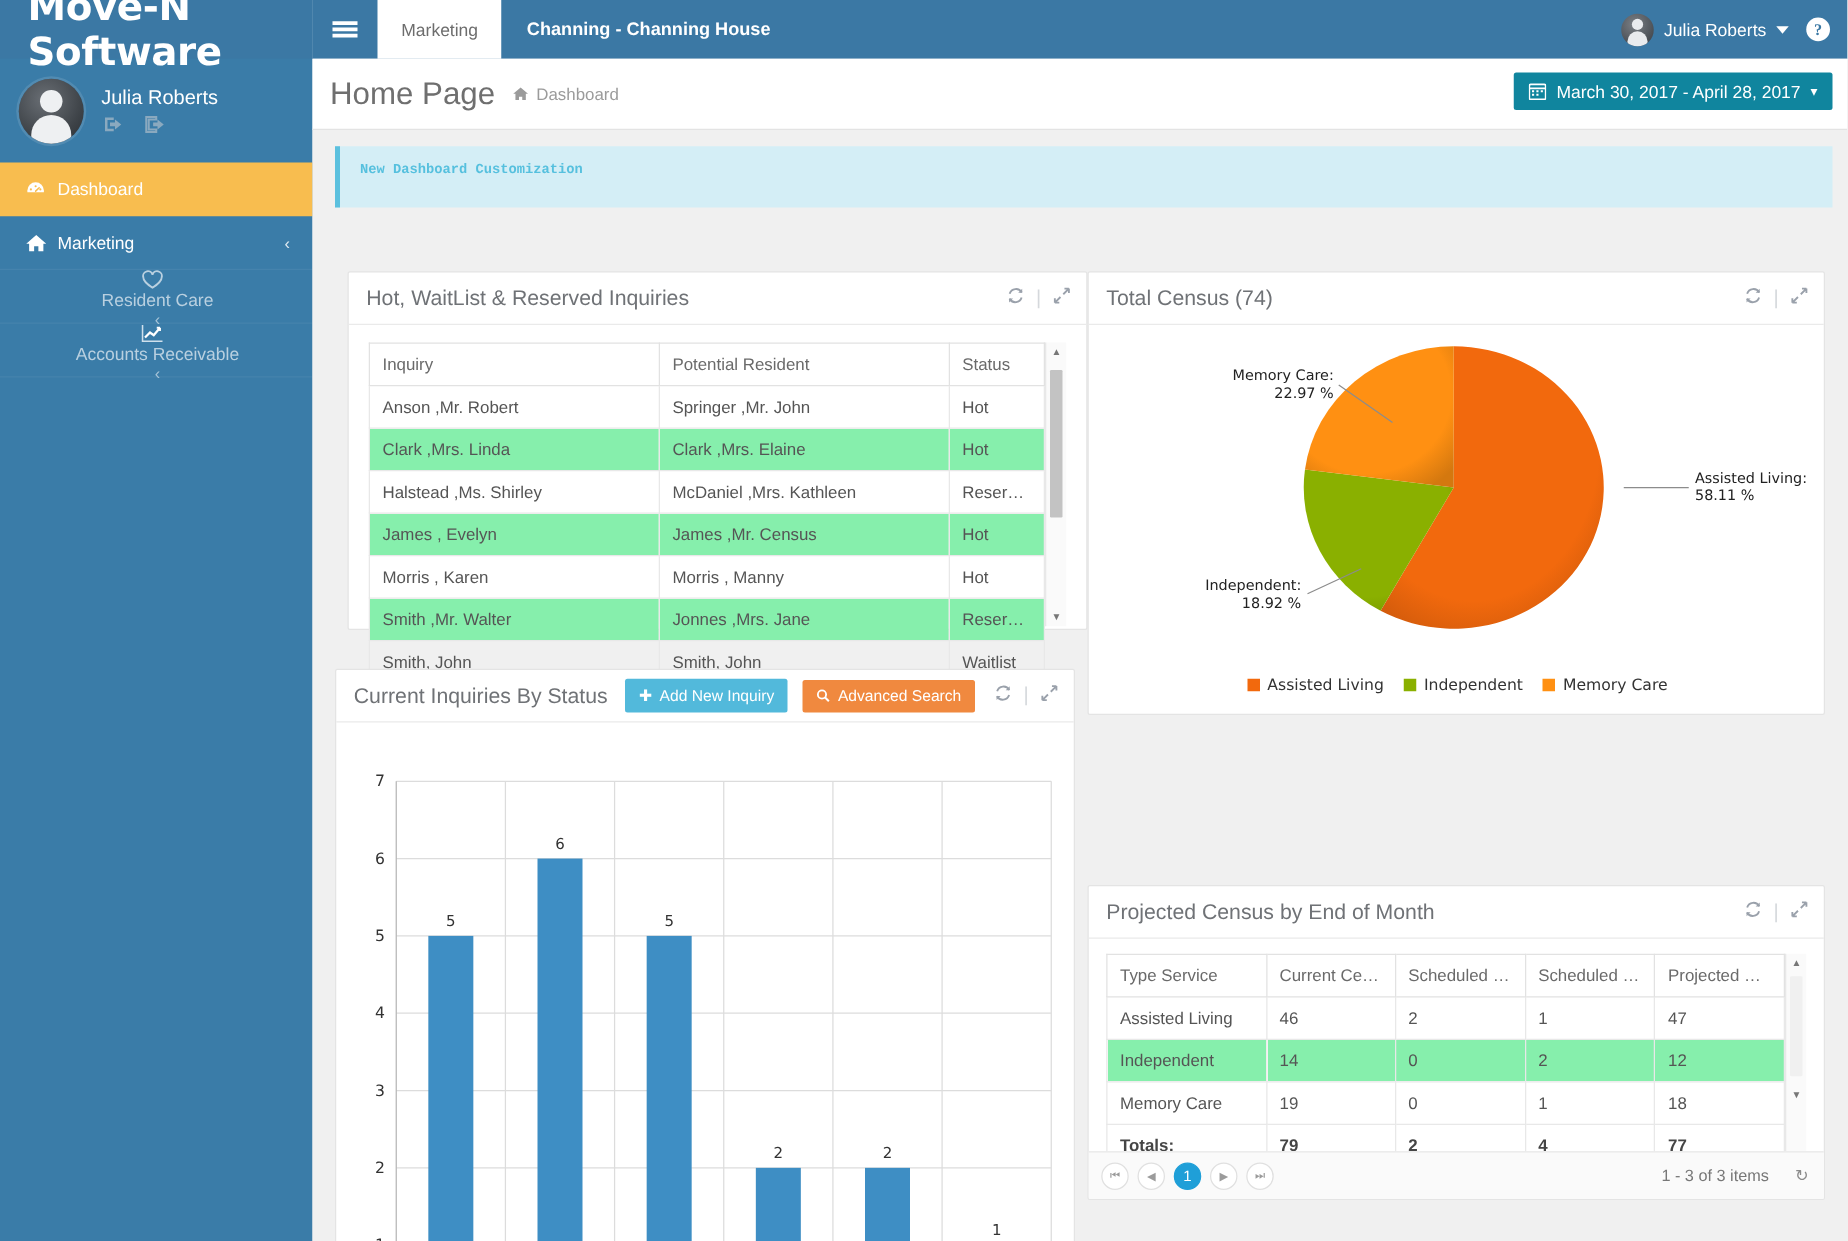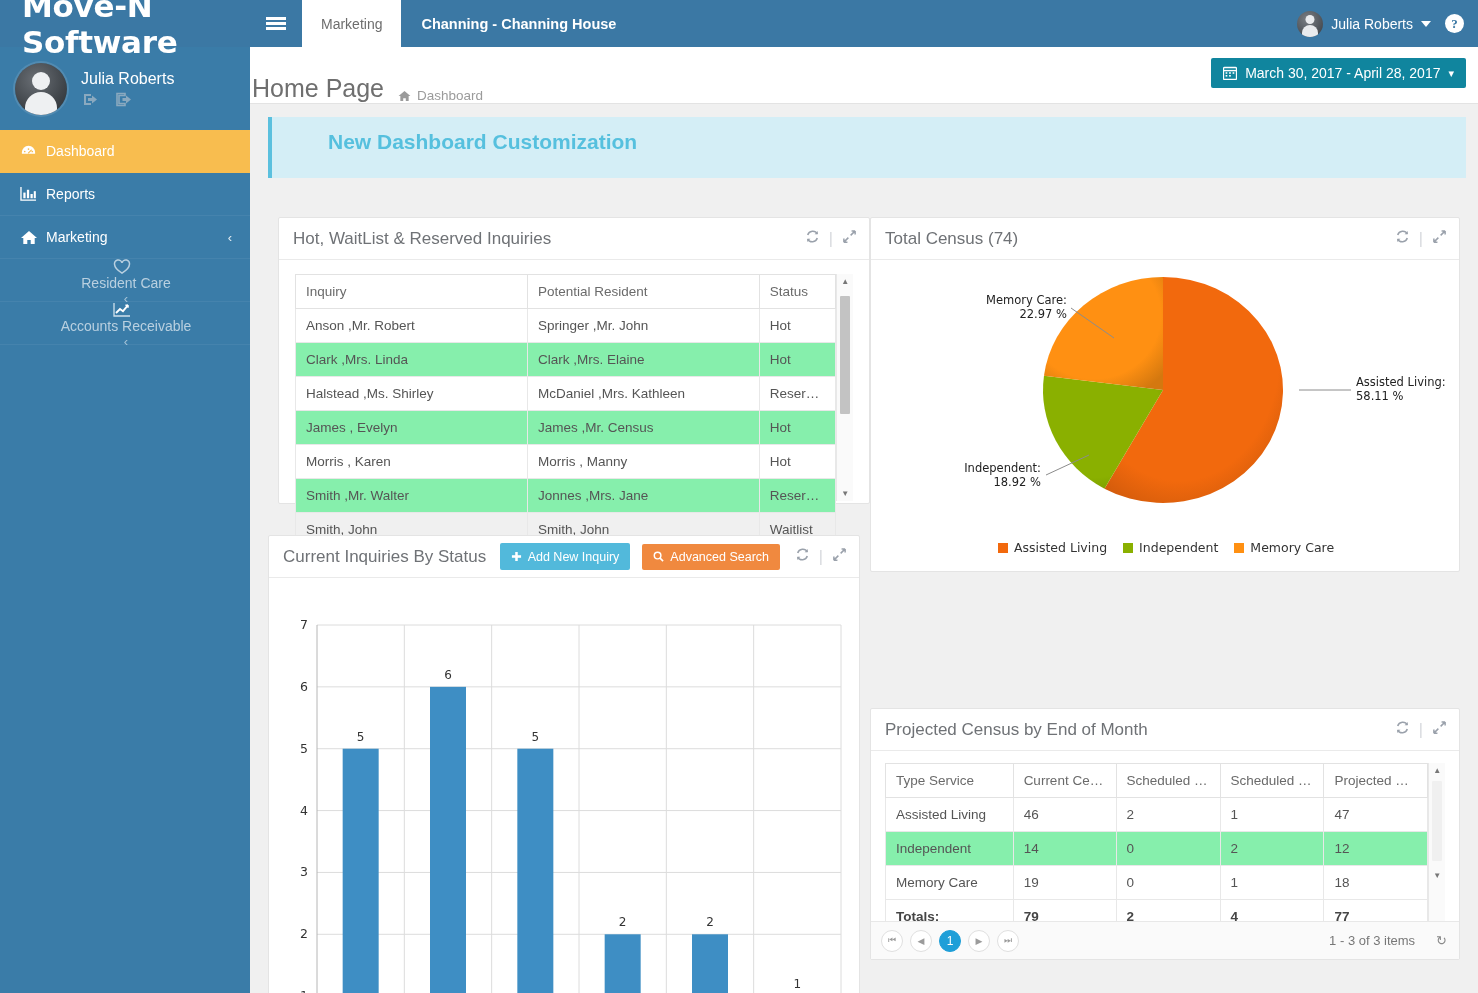--- a/index.html
+++ b/index.html
@@ -100,38 +100,38 @@
   .help-ico {
     width: 19px; height: 19px; border-radius: 50%; background:#fff; color:#3b78a4;
     font-size: 13px; font-weight: bold; display:flex; align-items:center;
     justify-content:center; cursor:pointer; font-family:"Liberation Serif",serif;
   }
 
   
   .page-head {
     position:absolute; left:250px; top:47px; right:0; height:57px;
     background:#fff; border-bottom:1px solid #e3e3e3;
-    display:flex; align-items:flex-end; padding-left:2px;
+    display:flex; align-items:center; padding-left:14px;
   }
   .page-title { font-size: 25px; color:#6f6f6f; font-weight: normal; }
   .crumb { display:flex; align-items:center; gap:6px; margin-left:14px; color:#9b9b9b; font-size:13.5px; }
   .daterange {
     position:absolute; right:12px; top:58px; height:30px; background:#10859e;
     color:#fff; font-size:14px; display:flex; align-items:center; gap:8px;
     padding:0 12px; border-radius:2px; cursor:pointer;margin-left:24px;
   }
 
   
   .content { position:absolute; left:250px; top:104px; right:0; bottom:0; background:#f0f0f0; }
 
   .alert {
     margin: 13px 12px 0 18px; background:#d4eef6; border-left:4px solid #5bc0de;
     padding: 13px 16px 15px 16px;
   }
-  .alert-title { color:#56c0de; font-size:21px; font-weight:bold; margin-bottom:9px; font-family:Liberation Sans, sans-serif;margin-left:40px; }
+  .alert-title { color:#56c0de; font-size:11px; font-weight:bold; margin-bottom:9px; font-family:Liberation Mono, monospace; }
   .alert-body { color:#5e6a6e; font-size:13.5px; display:flex; align-items:center; gap:0; flex-wrap:wrap; }
   .profile-chip {
     display:inline-flex; align-items:center; gap:5px; background:#f2f2f2;
     border:1px solid #dcdcdc; border-radius:2px; padding:2px 7px; margin:0 6px;
     color:#555; font-size:12.5px;
   }
 
   .panel { background:#fff; border:1px solid #e4e4e4; border-radius:2px; }
   .panel-head {
     height:42px; display:flex; align-items:center; padding:0 12px 0 14px;
@@ -235,32 +235,20 @@
           <path d="M9 3a7 7 0 00-7 7v1.5h14V10a7 7 0 00-7-7z" fill="#fff"></path>
           <circle cx="5" cy="9" r="0.9" fill="#f8bd4f"></circle>
           <circle cx="9" cy="6.4" r="0.9" fill="#f8bd4f"></circle>
           <circle cx="13" cy="9" r="0.9" fill="#f8bd4f"></circle>
           <path d="M9 10.5L12 7.6" stroke="#f8bd4f" stroke-width="1.3" stroke-linecap="round"></path>
         </svg>
       </span>
       <span class="nav-label">Dashboard</span>
     </div>
 
-    <div class="nav-item bright">
-      <span class="nav-ico">
-        <svg width="17" height="16" viewBox="0 0 18 17">
-          <path d="M1 1v14h16" stroke="#fff" stroke-width="1.4" fill="none"></path>
-          <rect x="3.5" y="7" width="2.4" height="6" fill="#fff"></rect>
-          <rect x="7.3" y="4" width="2.4" height="9" fill="#fff"></rect>
-          <rect x="11.1" y="8.5" width="2.4" height="4.5" fill="#fff"></rect>
-          <rect x="14.6" y="5.5" width="2.2" height="7.5" fill="#fff"></rect>
-        </svg>
-      </span>
-      <span class="nav-label">Reports</span>
-    </div>
 
     <div class="nav-item bright">
       <span class="nav-ico">
         <svg width="18" height="17" viewBox="0 0 18 17">
           <path d="M9 2L1 9h2.3v6h4v-4h3.4v4h4V9H17z" fill="#fff"></path>
         </svg>
       </span>
       <span class="nav-label">Marketing</span>
       <span class="chev">‹</span>
     </div>

